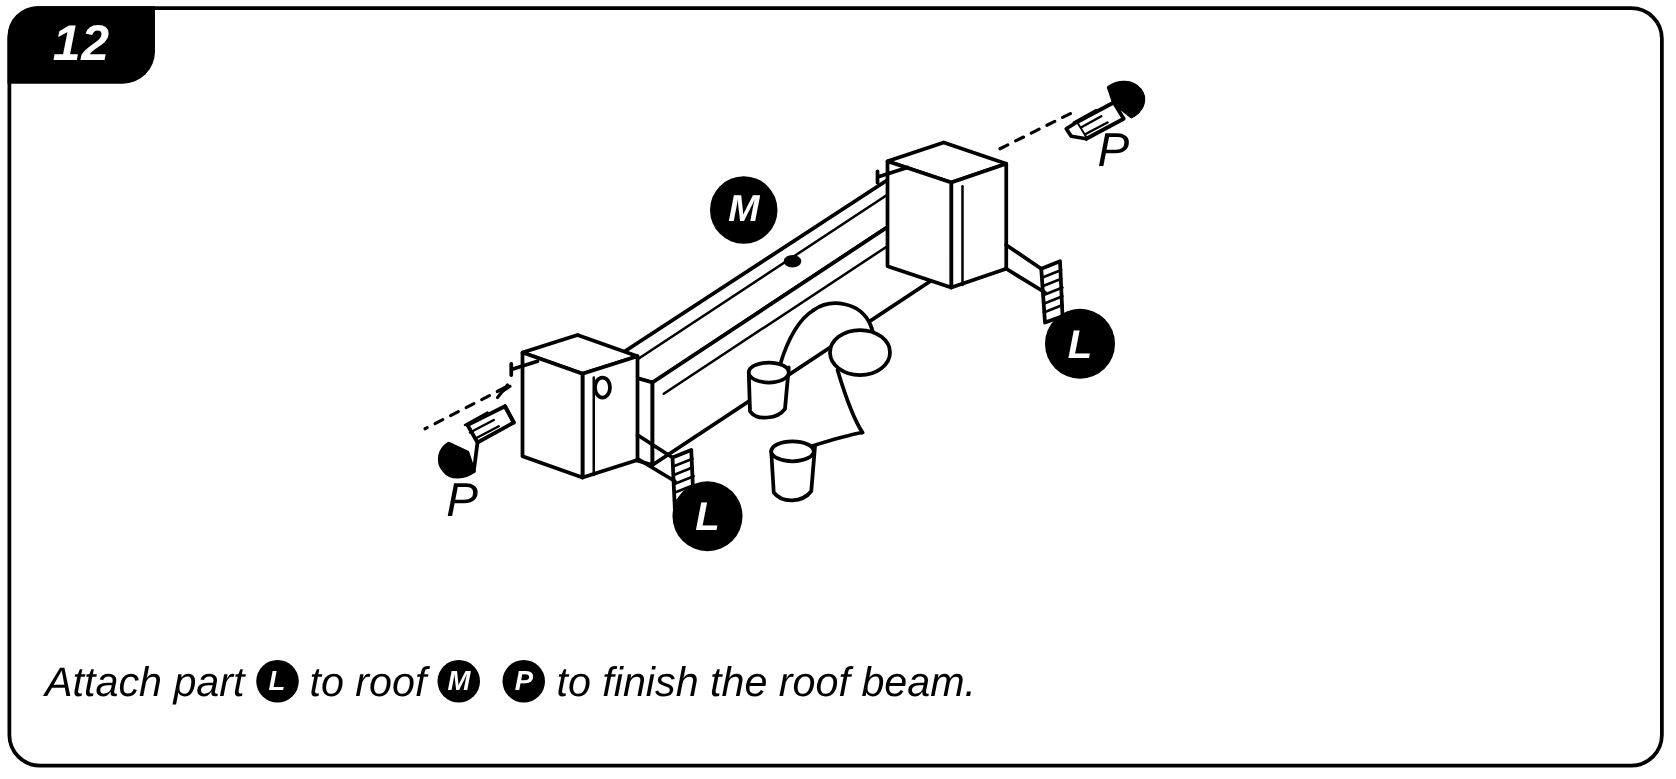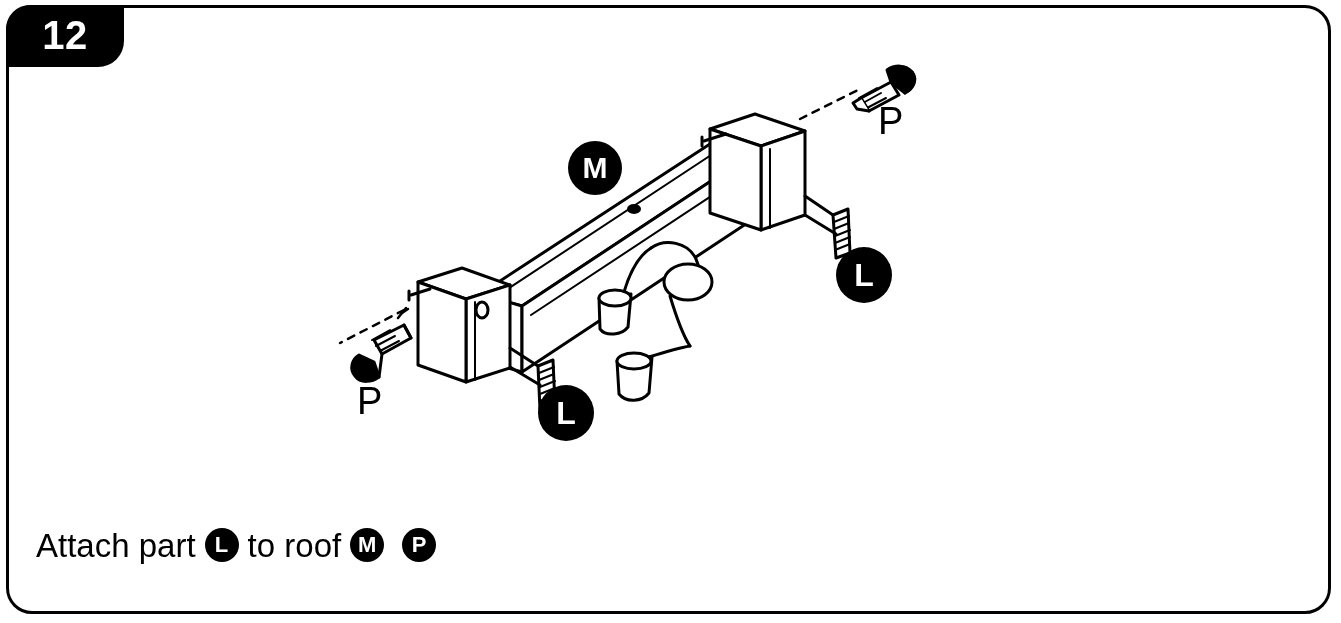--- a/index.html
+++ b/index.html
@@ -11,20 +11,21 @@
     width: 1341px;
     height: 623px;
     font-family: "Liberation Sans", sans-serif;
     color: #000000;
     overflow: hidden;
   }
   #page {
     position: relative;
     width: 1341px;
     height: 486px;
+    font-style: italic;
   }
   
   .frame {
     position: absolute;
     left: 6px;
     top: 5px;
     width: 1325px;
     height: 609px;
     border: 3px solid #000;
     border-radius: 26px;
@@ -230,15 +231,16 @@
 
   <div class="plain-label p-right">P</div>
   <div class="plain-label p-left">P</div>
 
   <div class="caption">
     <span class="txt">Attach part</span>
     <span class="cap-badge">L</span>
     <span class="txt">to roof</span>
     <span class="cap-badge">M</span>
     <span class="cap-badge">P</span>
+    <span class="txt">to finish the roof beam.</span>
   </div>
 
 </div>
 
 </body></html>

